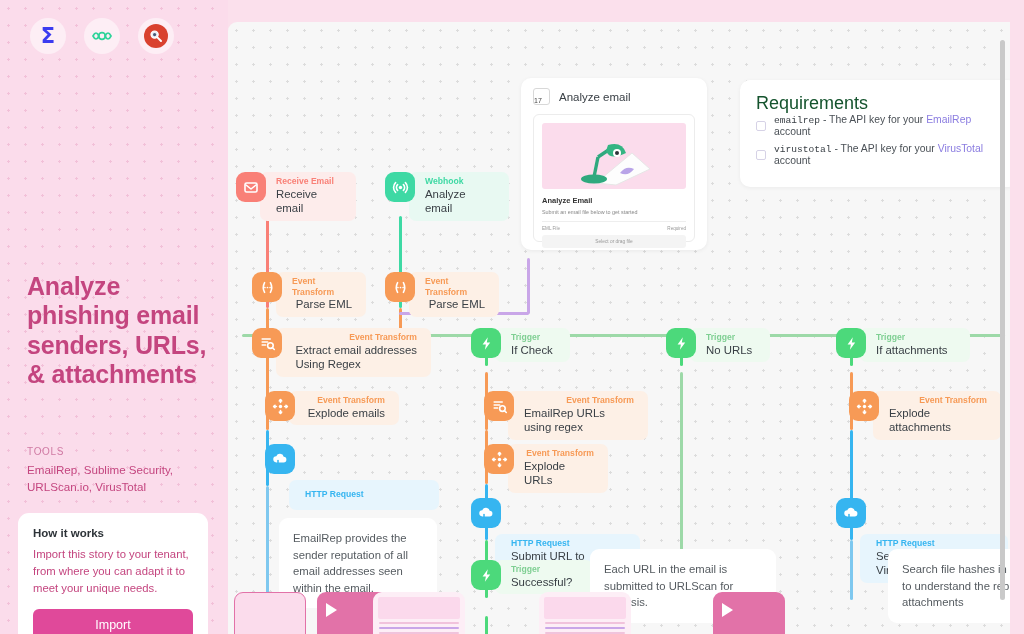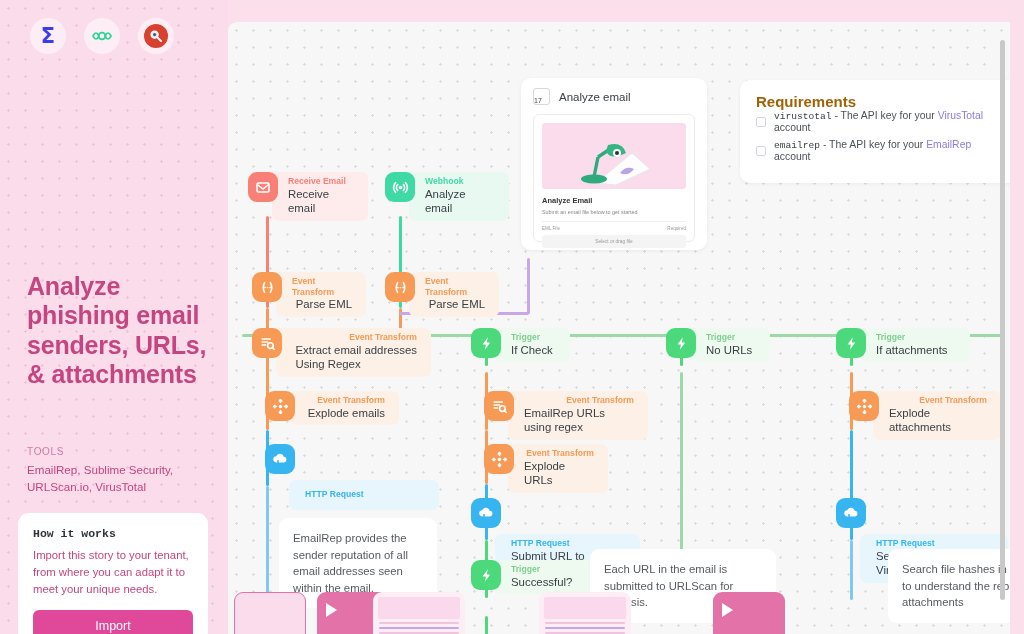--- a/index.html
+++ b/index.html
@@ -44,21 +44,21 @@
     font-size: 10px; letter-spacing: 0.7px; color: #d07ba4; font-weight: 400;
   }
   .tools-list {
     position: absolute; left: 27px; top: 461px; width: 176px;
     font-size: 11.6px; line-height: 1.5; color: #c4457f;
   }
   .hiw-card {
     position: absolute; left: 18px; top: 513px; width: 190px;
     background: #fff; border-radius: 11px 11px 0 0; padding: 14px 15px 16px 15px;
   }
-  .hiw-title { font-size: 11.5px; font-weight: 700; color: #2d3338; margin-bottom: 7px; font-family: Liberation Mono, monospace; }
+  .hiw-title { font-size: 11.5px; font-weight: 700; color: #2d3338; margin-bottom: 7px; }
   .hiw-body { font-size: 11.3px; line-height: 1.5; color: #c4457f; margin-bottom: 12px; }
   .import-btn {
     display:block; width: 100%; border: none; cursor: pointer;
     background: #e0499a; color: #fff; font-size: 12.5px; font-weight: 400;
     border-radius: 6px; padding: 9px 0; font-family: "Liberation Sans", sans-serif;
   }
 
   
   .canvas {
     position: absolute; left: 228px; top: 22px; width: 782px; height: 612px;
@@ -135,21 +135,21 @@
             border-top:1px solid #eee; padding-top: 4px;}
   .pc-drop { margin-top: 4px; background:#f4f4f4; border-radius:3px; text-align:center;
              font-size: 4.8px; color:#999; padding: 4px 0; }
 
   
   .req-card {
     position: absolute; left: 740px; top: 80px; width: 278px;
     background: #fff; border-radius: 10px; padding: 13px 16px 15px 16px;
     box-shadow: 0 1px 4px rgba(0,0,0,.05);
   }
-  .req-h1 { font-size: 15px; font-weight: 700; color: #a16207; }
+  .req-h1 { font-size: 18px; font-weight: 400; color: #14532d; }
   .req-h2 { font-size: 11.6px; font-weight: 700; color: #20242a; margin-top: 6px; margin-bottom: 7px; }
   .req-row { display: flex; align-items: center; gap: 8px; margin-bottom: 6px; font-size: 10.4px; color: #4a5056; }
   .req-box { width: 10px; height: 10px; border: 1px solid #d6d2e6; border-radius: 2px; flex:0 0 10px; }
   .req-key { font-family: "Liberation Mono", monospace; font-size: 9.6px; color: #3a4046; }
   .req-link { color: #8a7ce0; }
 
   
   .carousel { position: absolute; left: 0; top: 570px; height: 64px; width: 782px; }
   .thumb { position: absolute; top: 0; width: 72px; height: 64px; border-radius: 9px; }
   .thumb-solid { background: #e272a8; }
@@ -221,21 +221,21 @@
     <div class="conn vline" style="left:257px; top:462px; height:56px;  background:#36b5f0;"></div>
     <div class="conn vline" style="left:257px; top:518px; height:58px;  background:#4cd97b;"></div>
     <div class="conn vline" style="left:257px; top:594px; height:22px;  background:#4cd97b;"></div>
     <div class="conn vline" style="left:452px; top:350px; height:230px; background:#9dd9a8;"></div>
     <div class="conn vline" style="left:622px; top:350px; height:58px;  background:#f79a56;"></div>
     <div class="conn vline" style="left:622px; top:408px; height:110px; background:#36b5f0;"></div>
     <div class="conn vline" style="left:622px; top:518px; height:60px;  background:#7fc8ef;"></div>
     <div class="conn vline" style="left:774px; top:312px; height:268px; background:#9dd9a8;"></div>
 
     <div id="nodes-layer">
-        <div class="node t-red" style="left: 20px; top: 150px;">
+        <div class="node t-red" style="left: 8px; top: 150px;">
           <div class="node-icon">
             <svg width="16" height="16" viewBox="0 0 16 16">
               <rect x="2" y="4" width="12" height="9" rx="1.6" stroke="#fff" fill="none" stroke-width="1.6" stroke-linecap="round" stroke-linejoin="round"></rect>
               <path d="M3 6 l5 4 l5 -4" stroke="#fff" fill="none" stroke-width="1.6" stroke-linecap="round" stroke-linejoin="round"></path>
             </svg>
           </div>
           <div class="node-body" style="width:96px">
             <div class="node-kind">Receive Email</div>
             <div class="node-label">Receive email</div>
           </div>
@@ -467,25 +467,25 @@
         </div>
         <div class="pc-drop">Select or drag file</div>
       </div>
     </div>
 
     <div class="req-card" style="left:512px; top:58px;">
       <div class="req-h1">Requirements</div>
       <div id="req-rows">
           <div class="req-row">
             <span class="req-box"></span>
-            <span><span class="req-key">virustotal</span><span> - The API key for your </span><span class="req-link">VirusTotal</span><span> account</span></span>
+            <span><span class="req-key">emailrep</span><span> - The API key for your </span><span class="req-link">EmailRep</span><span> account</span></span>
           </div>
           <div class="req-row">
             <span class="req-box"></span>
-            <span><span class="req-key">emailrep</span><span> - The API key for your </span><span class="req-link">EmailRep</span><span> account</span></span>
+            <span><span class="req-key">virustotal</span><span> - The API key for your </span><span class="req-link">VirusTotal</span><span> account</span></span>
           </div>
         </div>
     </div>
 
     <div class="carousel" id="carousel">
         <div class="thumb thumb-outline" style="left: 6px;"></div>
         <div class="thumb thumb-solid" style="left: 89px;">
           <span class="play"></span>
         </div>
         <div class="thumb thumb-shot" style="left: 145px; width: 92px;">

